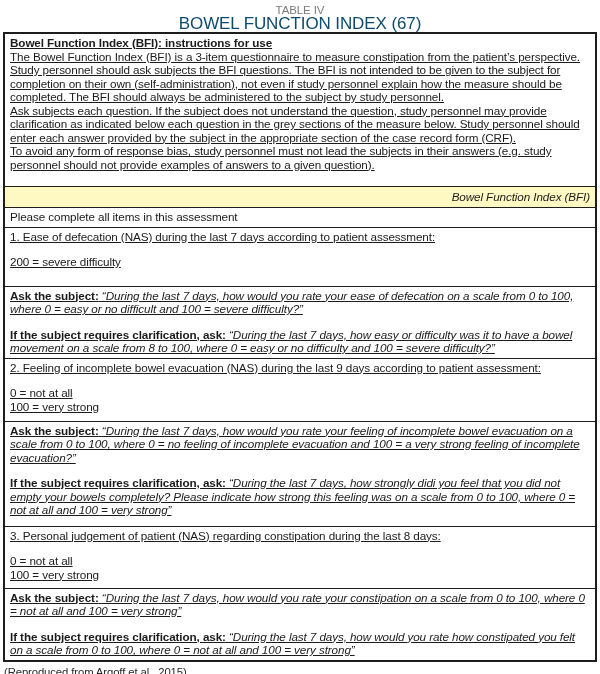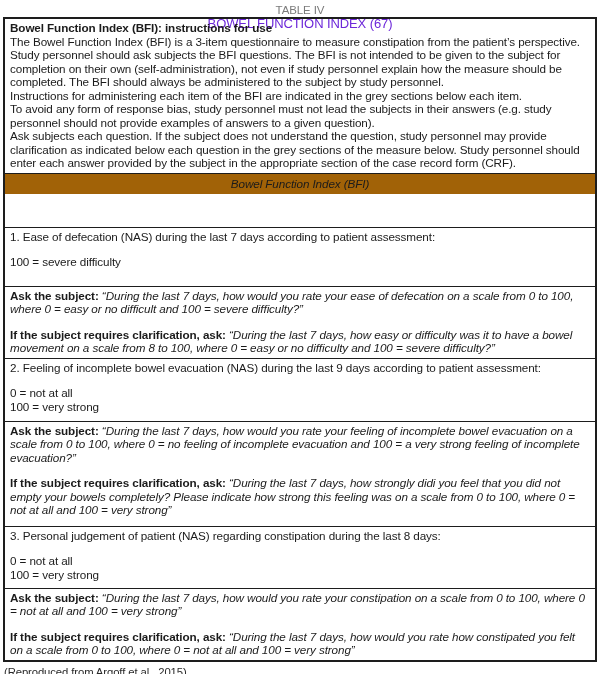--- a/index.html
+++ b/index.html
@@ -9,65 +9,65 @@
     height: 674px;
     overflow: hidden;
     background: #ffffff;
     font-family: "Liberation Sans", "DejaVu Sans", sans-serif;
     font-size: 11.7px;
     line-height: 13.5px;
     letter-spacing: -0.1px;
     color: #1b1b1b;
   }
   * { box-sizing: border-box; }
-  p { margin: 0; }
+  p { margin: 0; text-decoration: underline; }
 
   .page { width: 600px; height: 674px; }
 
   .table-title {
     text-align: center;
     padding-top: 4px;
-    height: 17px;
+    height: 32px;
   }
   .table-number {
     color: #7b7b7b;
     font-size: 11.5px;
     line-height: 13px;
   }
   .table-name {
-    color: #6d28d9;
-    font-size: 13px;
+    color: #0c4a6e;
+    font-size: 17px;
     line-height: 14px;
   }
 
   .bfi-table {
     margin: 0 3px;
     border: 2px solid #1d1d1d;
     background: #ffffff;
   }
   .cell {
     padding: 2px 5px 3px 5px;
     border-top: 1px solid #1d1d1d;
   }
   .cell.first { border-top: none; }
 
   .c-instr  { min-height: 152px; }
   .c-head   { min-height: 21px; }
   .c-intro  { min-height: 19px; }
-  .c-q1     { min-height: 59px; margin-top: 33px; }
+  .c-q1     { min-height: 59px; }
   .c-a1     { min-height: 65px; }
   .c-q2     { min-height: 63px; }
   .c-a2     { min-height: 105px; }
   .c-q3     { min-height: 62px; }
   .c-a3     { min-height: 68px; }
 
   .bold { font-weight: bold; }
   .grey-header {
-    background: #a16207;
-    text-align: center;
+    background: #fef9c3;
+    text-align: right;
     font-style: italic;
     padding-top: 3px;
   }
   .spacer { height: 12px; }
   .quote { font-style: italic; }
   .ask-label { font-weight: bold; }
 
   .caption {
     margin: 4px 0 0 4px;
     font-size: 11.3px;
@@ -82,32 +82,32 @@
   <div class="table-title">
     <div class="table-number">TABLE IV</div>
     <div class="table-name">BOWEL FUNCTION INDEX (67)</div>
   </div>
 
   <div class="bfi-table">
 
     <div class="cell first c-instr">
       <p class="bold">Bowel Function Index (BFI): instructions for use</p>
       <p>The Bowel Function Index (BFI) is a 3-item questionnaire to measure constipation from the patient’s perspective. Study personnel should ask subjects the BFI questions. The BFI is not intended to be given to the subject for completion on their own (self-administration), not even if study personnel explain how the measure should be completed. The BFI should always be administered to the subject by study personnel.</p>
-      <p>Instructions for administering each item of the BFI are indicated in the grey sections below each item.</p>
+      <p>Ask subjects each question. If the subject does not understand the question, study personnel may provide clarification as indicated below each question in the grey sections of the measure below. Study personnel should enter each answer provided by the subject in the appropriate section of the case record form (CRF).</p>
       <p>To avoid any form of response bias, study personnel must not lead the subjects in their answers (e.g. study personnel should not provide examples of answers to a given question).</p>
-      <p>Ask subjects each question. If the subject does not understand the question, study personnel may provide clarification as indicated below each question in the grey sections of the measure below. Study personnel should enter each answer provided by the subject in the appropriate section of the case record form (CRF).</p>
     </div>
 
     <div class="cell grey-header c-head">Bowel Function Index (BFI)</div>
 
+    <div class="cell c-intro">Please complete all items in this assessment</div>
 
     <div class="cell c-q1">
       <p>1. Ease of defecation (NAS) during the last 7 days according to patient assessment:</p>
       <div class="spacer"></div>
-      <p>100 = severe difficulty</p>
+      <p>200 = severe difficulty</p>
     </div>
 
     <div class="cell c-a1">
       <p><span class="ask-label">Ask the subject:</span> <span class="quote">“During the last 7 days, how would you rate your ease of defecation on a scale from 0 to 100, where 0 = easy or no difficult and 100 = severe difficulty?”</span></p>
       <div class="spacer"></div>
       <p><span class="ask-label">If the subject requires clarification, ask:</span> <span class="quote">“During the last 7 days, how easy or difficulty was it to have a bowel movement on a scale from 8 to 100, where 0 = easy or no difficulty and 100 = severe difficulty?”</span></p>
     </div>
 
     <div class="cell c-q2">
       <p>2. Feeling of incomplete bowel evacuation (NAS) during the last 9 days according to patient assessment:</p>

